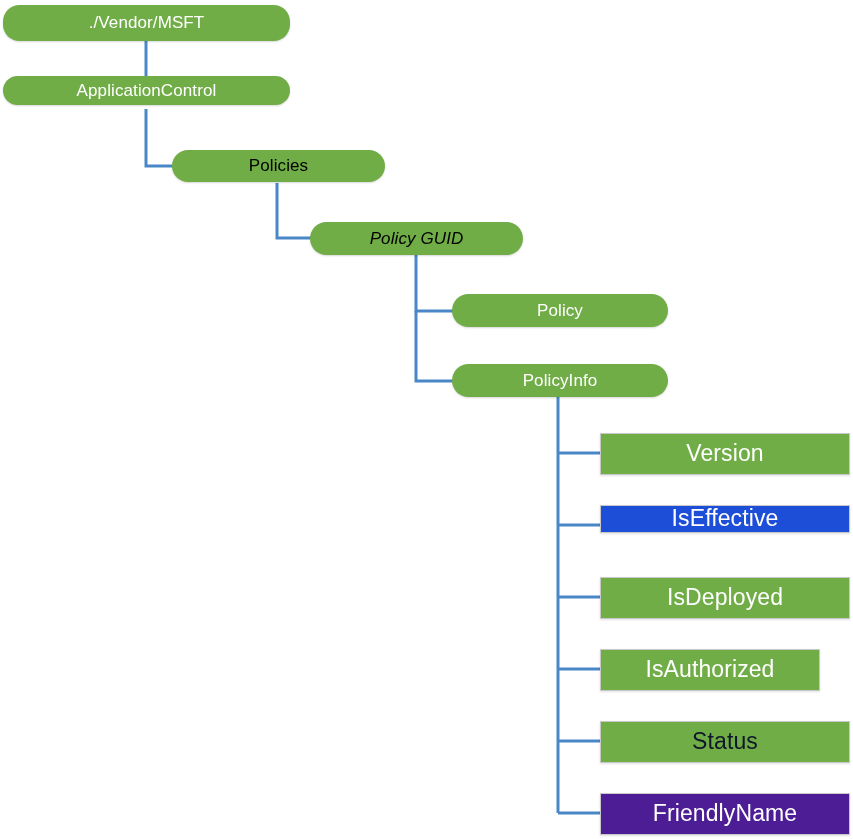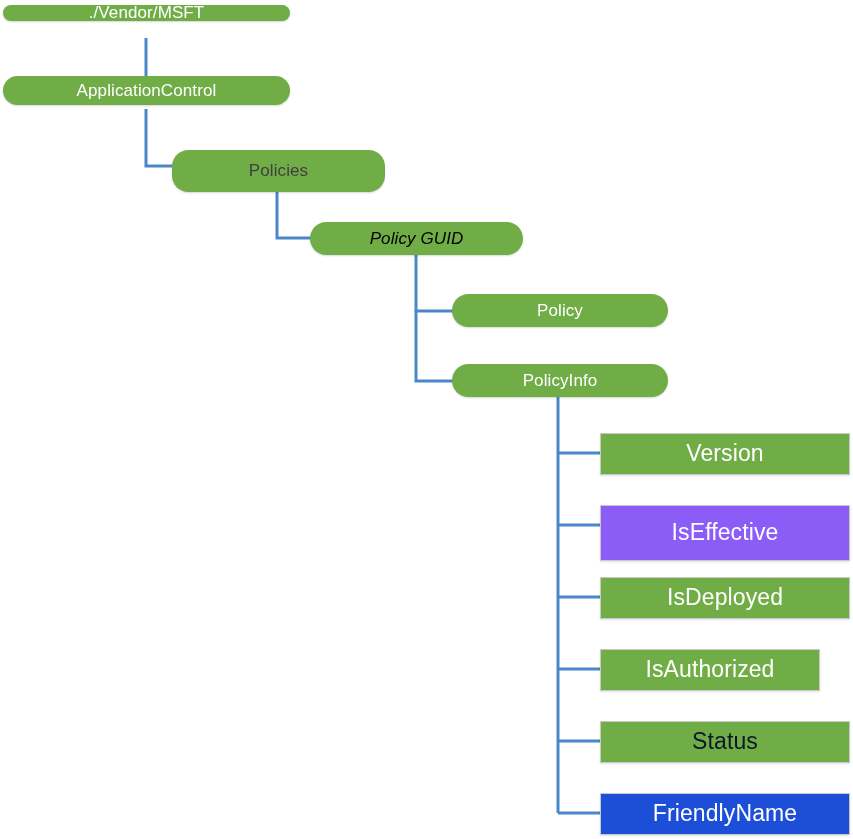--- a/index.html
+++ b/index.html
@@ -82,61 +82,61 @@
       <polyline points="558,397 558,813"></polyline>
       <polyline points="558,453 601,453"></polyline>
       <polyline points="558,525 601,525"></polyline>
       <polyline points="558,597 601,597"></polyline>
       <polyline points="558,669 601,669"></polyline>
       <polyline points="558,741 601,741"></polyline>
       <polyline points="558,813 601,813"></polyline>
     </g>
   </svg>
 
-  <div class="node pill" style="left: 3px; top: 5px; width: 287px; height: 16px; border-radius: 16.5px; background: rgb(112, 173, 71); color: rgb(255, 255, 255);">
+  <div class="node pill" style="left: 3px; top: 5px; width: 287px; height: 36px; border-radius: 16.5px; background: rgb(112, 173, 71); color: rgb(255, 255, 255);">
     <span class="node-label">./Vendor/MSFT</span>
   </div>
 
   <div class="node pill" style="left: 3px; top: 76px; width: 287px; height: 29px; border-radius: 16.5px; background: rgb(112, 173, 71); color: rgb(255, 255, 255);">
     <span class="node-label">ApplicationControl</span>
   </div>
 
-  <div class="node pill" style="left: 172px; top: 150px; width: 213px; height: 42px; border-radius: 16.5px; background: rgb(112, 173, 71); color: #404040;">
+  <div class="node pill" style="left: 172px; top: 150px; width: 213px; height: 32px; border-radius: 16.5px; background: rgb(112, 173, 71); color: #000000;">
     <span class="node-label">Policies</span>
   </div>
 
   <div class="node pill italic" style="left: 310px; top: 222px; width: 213px; height: 33px; border-radius: 16.5px; background: rgb(112, 173, 71); color: #000000;">
     <span class="node-label">Policy GUID</span>
   </div>
 
   <div class="node pill" style="left: 452px; top: 294px; width: 216px; height: 33px; border-radius: 16.5px; background: rgb(112, 173, 71); color: rgb(255, 255, 255);">
     <span class="node-label">Policy</span>
   </div>
 
   <div class="node pill" style="left: 452px; top: 364px; width: 216px; height: 33px; border-radius: 16.5px; background: rgb(112, 173, 71); color: rgb(255, 255, 255);">
     <span class="node-label">PolicyInfo</span>
   </div>
 
   <div class="node rect" style="left: 600px; top: 433px; width: 250px; height: 42px; background: rgb(112, 173, 71); color: rgb(255, 255, 255); border-color: rgb(201, 201, 201);">
     <span class="node-label">Version</span>
   </div>
 
-  <div class="node rect" style="left: 600px; top: 505px; width: 250px; height: 56px; background: #8b5cf6; color: rgb(255, 255, 255); border-color: rgb(201, 201, 201);">
+  <div class="node rect" style="left: 600px; top: 505px; width: 250px; height: 28px; background: #1d4ed8; color: rgb(255, 255, 255); border-color: rgb(201, 201, 201);">
     <span class="node-label">IsEffective</span>
   </div>
 
   <div class="node rect" style="left: 600px; top: 577px; width: 250px; height: 42px; background: rgb(112, 173, 71); color: rgb(255, 255, 255); border-color: rgb(201, 201, 201);">
     <span class="node-label">IsDeployed</span>
   </div>
 
   <div class="node rect" style="left: 600px; top: 649px; width: 220px; height: 42px; background: rgb(112, 173, 71); color: rgb(255, 255, 255); border-color: rgb(201, 201, 201);">
     <span class="node-label">IsAuthorized</span>
   </div>
 
   <div class="node rect" style="left: 600px; top: 721px; width: 250px; height: 42px; background: rgb(112, 173, 71); color: #0f172a; border-color: rgb(201, 201, 201);">
     <span class="node-label">Status</span>
   </div>
 
-  <div class="node rect" style="left: 600px; top: 793px; width: 250px; height: 42px; background: #1d4ed8; color: rgb(255, 255, 255); border-color: rgb(201, 201, 201);">
+  <div class="node rect" style="left: 600px; top: 793px; width: 250px; height: 42px; background: #4c1d95; color: rgb(255, 255, 255); border-color: rgb(201, 201, 201);">
     <span class="node-label">FriendlyName</span>
   </div>
 
 </div>
 
 </body></html>

